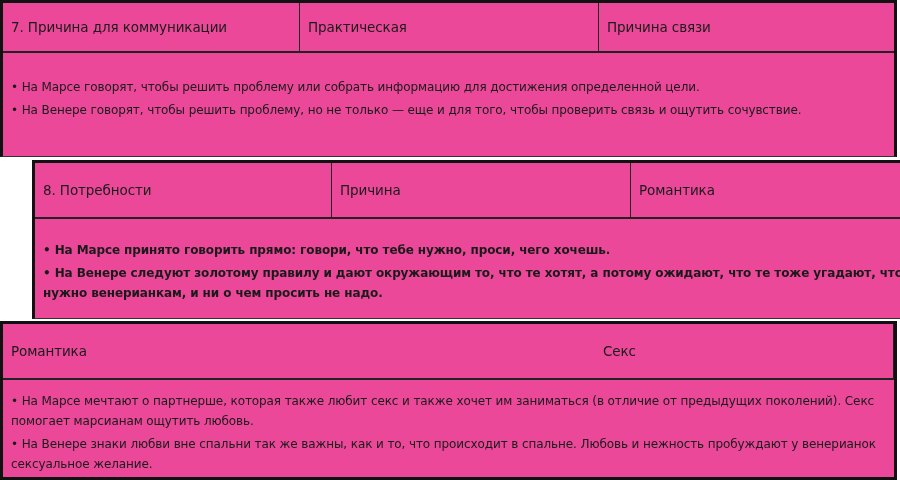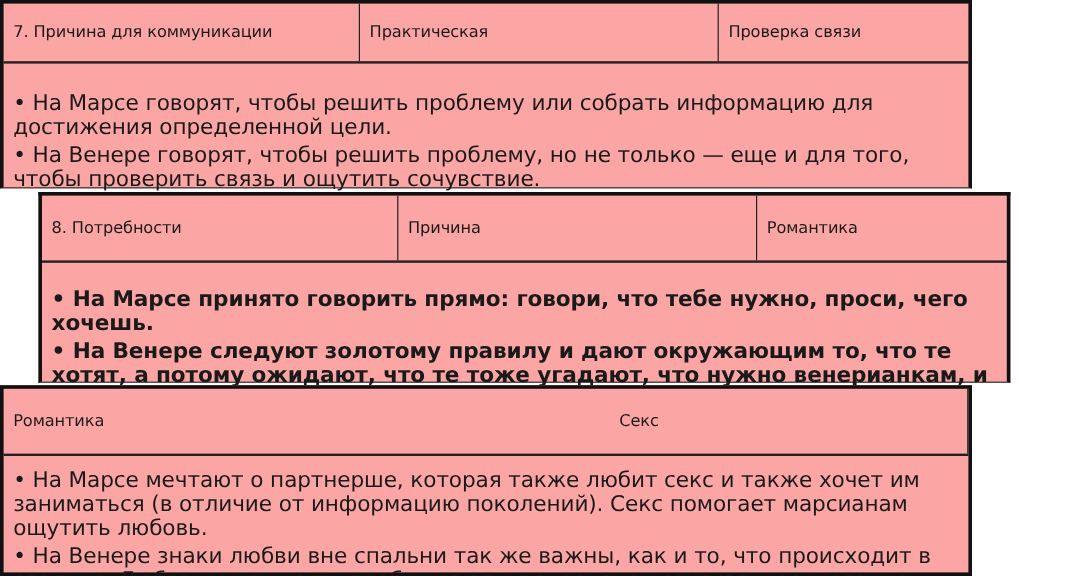--- a/index.html
+++ b/index.html
@@ -11,27 +11,27 @@
       width: 900px;
       height: 480px;
       overflow: hidden;
       font-family: "DejaVu Sans", sans-serif;
       color: #1a1a1a;
       position: relative;
     }
     .block {
       position: absolute;
       left: 0;
-      width: 810px;
+      width: 897px;
       box-sizing: border-box;
       border-top: 3px solid #111;
       border-left: 3px solid #111;
       border-right: 3px solid #111;
       border-bottom: 1px solid #333;
-      background: #fca5a5;
+      background: #ec4899;
     }
     .block.b1 { top: 0px; height: 157px; }
     .block.b2 { top: 160px; height: 159px; margin-left: 32px; }
     .block.b3 { top: 321px; height: 159px; border-bottom: 3px solid #111; }
 
     .header-row {
       display: flex;
       height: 50px;
       border-bottom: 2px solid #222;
       box-sizing: border-box;
@@ -44,39 +44,39 @@
       display: flex;
       align-items: center;
       letter-spacing: -0.1px;
     }
     .header-cell.c1 { width: 297px; border-right: 1.5px solid #222; }
     .header-cell.c2 { width: 299px; border-right: 1.5px solid #222; }
     .header-cell.c3 { flex: 1; }
 
     .body-cell {
       padding: 0 8px;
-      font-size: 18px;
+      font-size: 12px;
       line-height: 20px;
       letter-spacing: -0.1px;
     }
     .block.b1 .body-cell { padding-top: 24px; }
     .block.b2 .body-cell { padding-top: 21px; font-weight: bold; }
     .block.b3 .body-cell { padding-top: 11px; }
     .bullet-para {
       margin: 0 0 3px 0;
     }
   </style>
 </head>
 <body>
 
 <div class="block b1">
   <div class="header-row">
     <div class="header-cell c1">7. Причина для коммуникации</div>
     <div class="header-cell c2">Практическая</div>
-    <div class="header-cell c3">Проверка связи</div>
+    <div class="header-cell c3">Причина связи</div>
   </div>
   <div class="body-cell">
     <p class="bullet-para">• На Марсе говорят, чтобы решить проблему или собрать информацию для достижения определенной цели.</p>
     <p class="bullet-para">• На Венере говорят, чтобы решить проблему, но не только — еще и для того, чтобы проверить связь и ощутить сочувствие.</p>
   </div>
 </div>
 
 <div class="block b2">
   <div class="header-row">
     <div class="header-cell c1">8. Потребности</div>
@@ -88,16 +88,16 @@
     <p class="bullet-para">• На Венере следуют золотому правилу и дают окружающим то, что те хотят, а потому ожидают, что те тоже угадают, что нужно венерианкам, и ни о чем просить не надо.</p>
   </div>
 </div>
 
 <div class="block b3">
   <div class="header-row">
     <div class="header-cell c3">Романтика</div>
     <div class="header-cell c2">Секс</div>
   </div>
   <div class="body-cell">
-    <p class="bullet-para">• На Марсе мечтают о партнерше, которая также любит секс и также хочет им заниматься (в отличие от информацию поколений). Секс помогает марсианам ощутить любовь.</p>
+    <p class="bullet-para">• На Марсе мечтают о партнерше, которая также любит секс и также хочет им заниматься (в отличие от предыдущих поколений). Секс помогает марсианам ощутить любовь.</p>
     <p class="bullet-para">• На Венере знаки любви вне спальни так же важны, как и то, что происходит в спальне. Любовь и нежность пробуждают у венерианок сексуальное желание.</p>
   </div>
 </div>
 
 </body></html>

